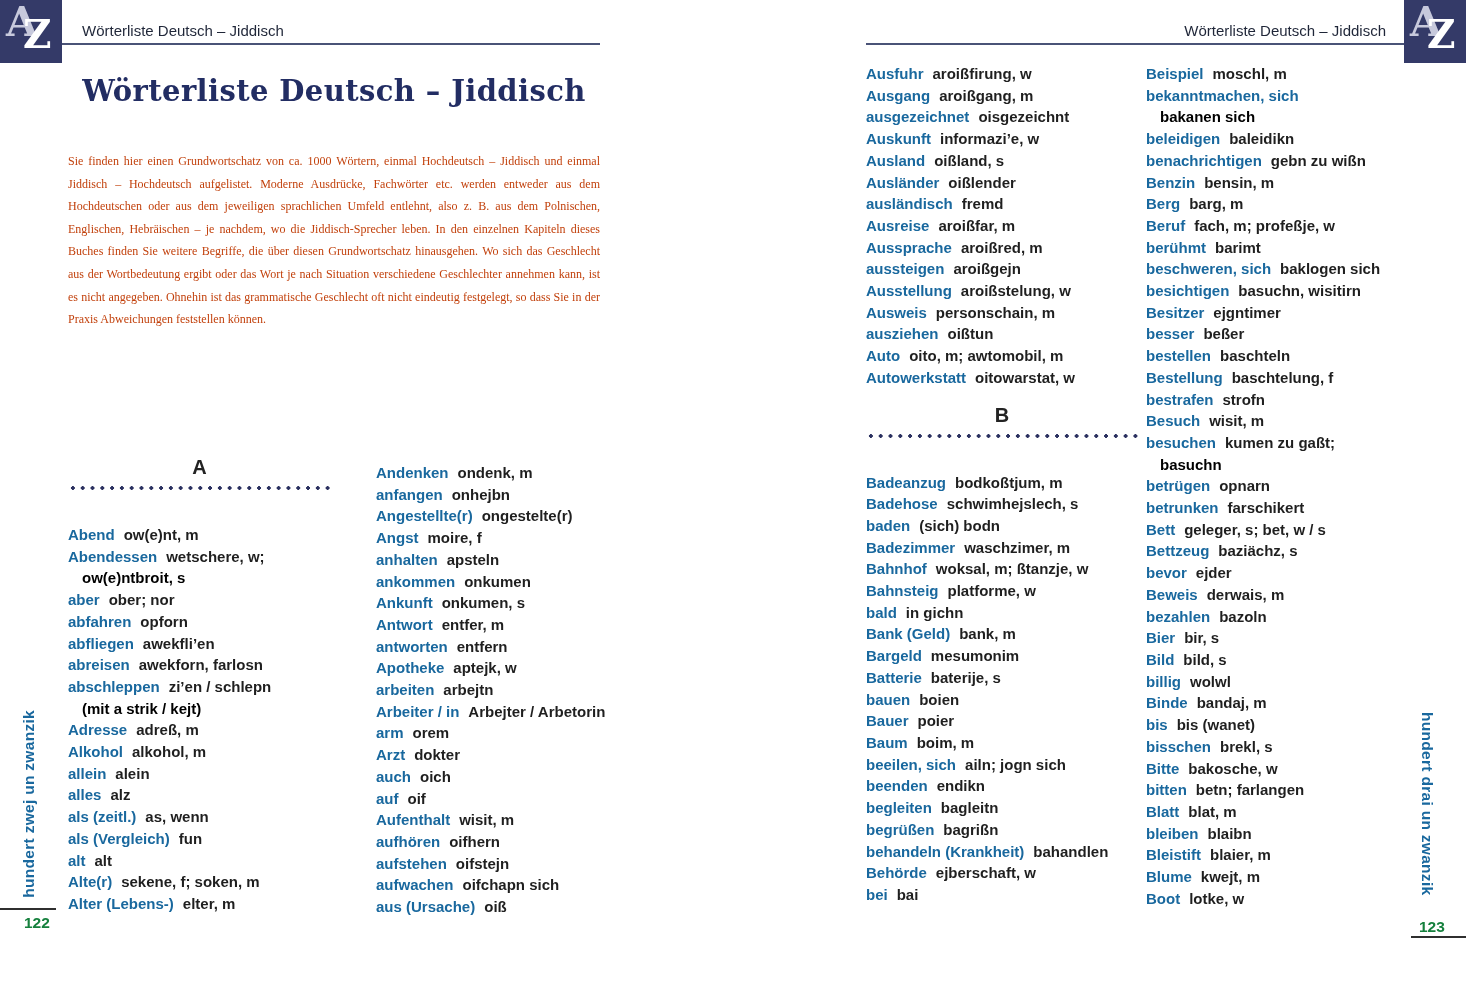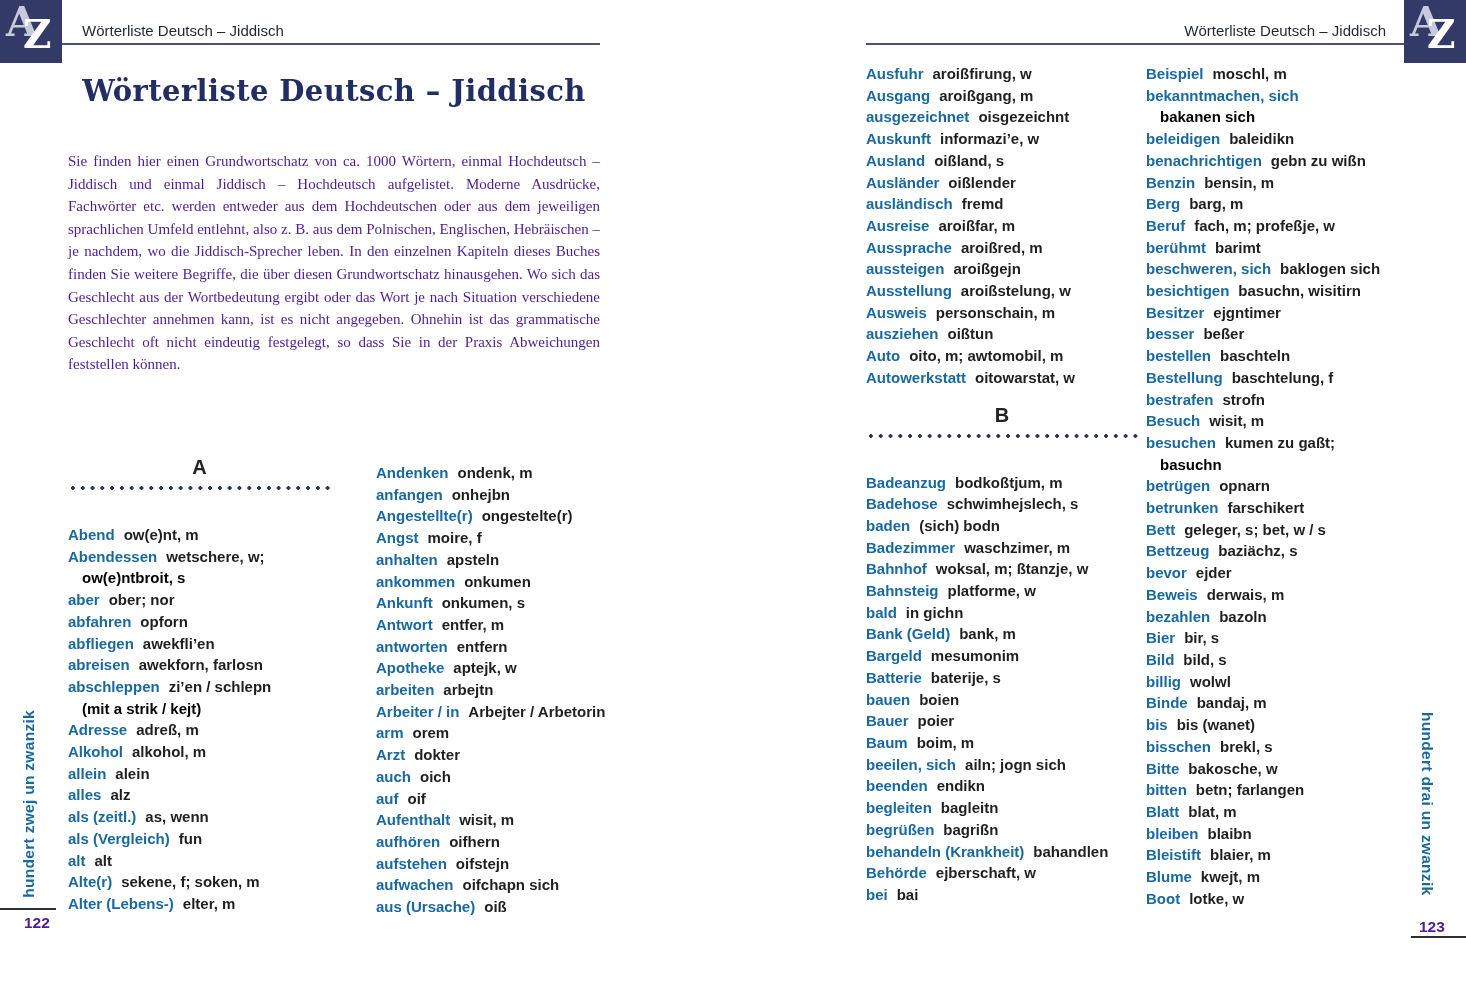--- a/index.html
+++ b/index.html
@@ -19,22 +19,22 @@
   .runhead-right{left:866px;width:520px;text-align:right;}
   .hrule{position:absolute;top:43px;height:2px;background:#4a5377;}
   .hrule-left{left:62px;width:538px;}
   .hrule-right{left:866px;width:538px;}
 
   
   .title{position:absolute;left:68px;top:74px;width:532px;margin:0;text-align:center;
          font-family:"DejaVu Serif",serif;font-weight:bold;font-size:29px;
          letter-spacing:0.4px;color:#222d63;}
   .intro{position:absolute;left:68px;top:150px;width:532px;margin:0;
-         font-family:"Liberation Serif",serif;font-size:15px;line-height:22.6px;
-         color:#4c1d95;text-align:justify;}
+         font-family:"Liberation Serif",serif;font-size:12px;line-height:22.6px;
+         color:#c2410c;text-align:justify;}
 
   
   .col{position:absolute;font-size:15px;font-weight:bold;}
   .col-l1{left:68px;top:455px;width:263px;}
   .col-l2{left:345px;top:462px;width:272px;margin-left:31px;}
   .col-r1{left:866px;top:63px;width:272px;}
   .col-r2{left:1146px;top:63px;width:258px;}
   .entry{line-height:21.7px;white-space:nowrap;}
   .de{color:#19689e;margin-right:9px;}
   .yi{color:#1f1f1f;}
@@ -48,21 +48,21 @@
 
   
   .side{position:absolute;font-size:15.5px;font-weight:bold;color:#19689e;letter-spacing:0.3px;}
   .side-left{left:20px;top:710px;writing-mode:vertical-rl;transform:rotate(180deg);}
   .side-right{left:1418px;top:712px;writing-mode:vertical-rl;}
 
   
   .frule{position:absolute;height:2px;background:#2f2f2f;}
   .frule-left{left:0;top:908px;width:56px;}
   .frule-right{left:1411px;top:936px;width:55px;}
-  .pnum{position:absolute;font-size:15.5px;font-weight:bold;color:#4c1d95;}
+  .pnum{position:absolute;font-size:15.5px;font-weight:bold;color:#15803d;}
   .pnum-left{left:24px;top:914px;}
   .pnum-right{left:1419px;top:918px;}
 </style>
 </head>
 <body>
 
 <div class="sheet">
 
   <div class="logo logo-left">
     <span class="a">A</span>

